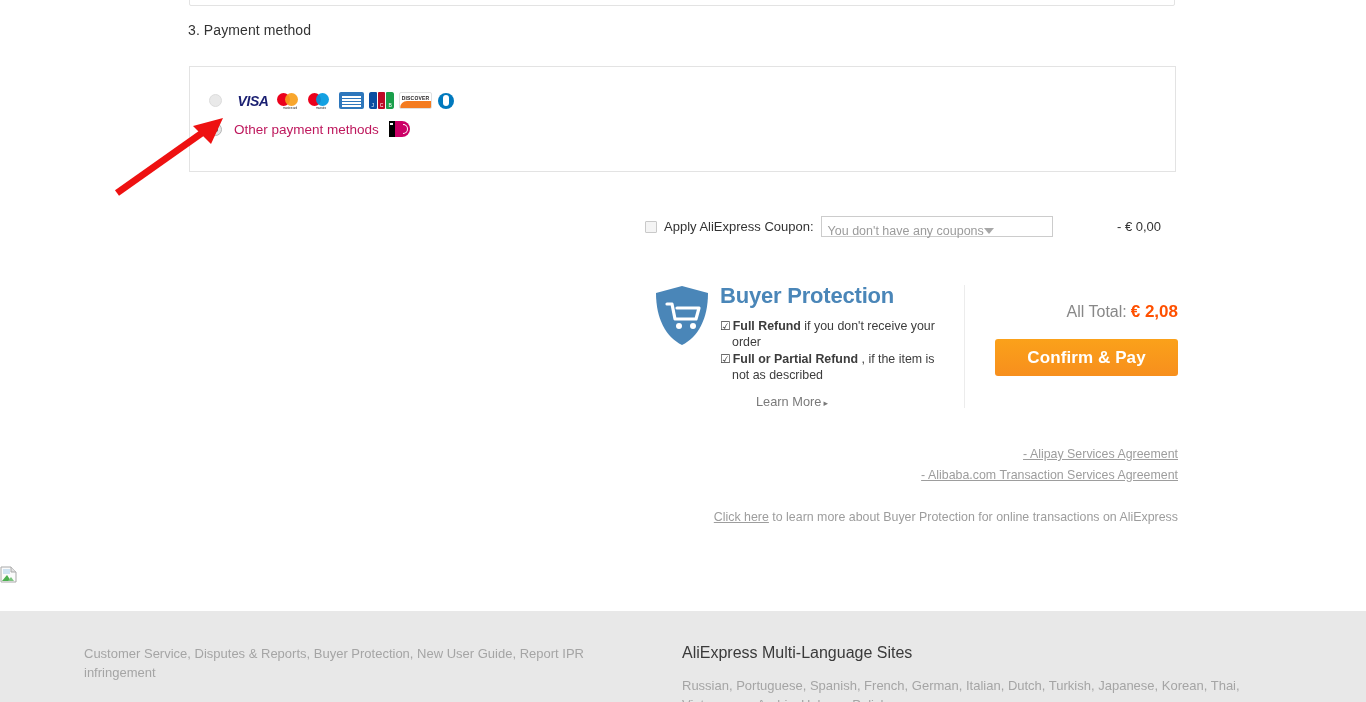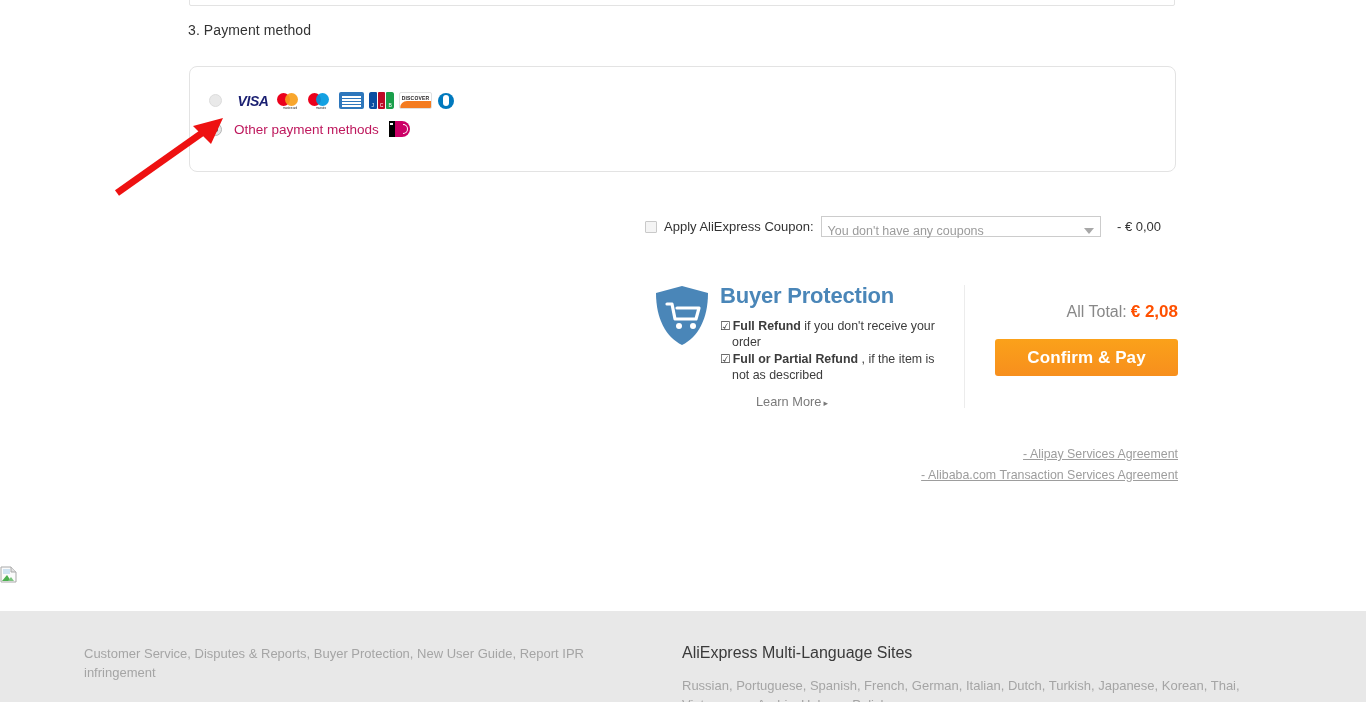--- a/index.html
+++ b/index.html
@@ -43,21 +43,21 @@
   
   .payment-box {
     position: absolute;
     left: 189px;
     top: 66px;
     width: 987px;
     height: 106px;
     border: 1px solid #e3e3e3;
     background: #ffffff;
     box-sizing: border-box;
-    border-radius: 8px;
+    border-radius: 0;
   }
   .pay-row {
     position: absolute;
     left: 19px;
     display: flex;
     align-items: center;
   }
   .pay-row-cards { top: 25px; }
   .pay-row-other { top: 54px; }
 
@@ -293,28 +293,28 @@
     box-sizing: border-box;
     border-radius: 1px;
     margin-right: 7px;
   }
   .coupon-label {
     font-size: 13px;
     color: #333333;
     margin-right: 7px;
   }
   .coupon-select {
-    width: 280px;
+    width: 232px;
     height: 21px;
     border: 1px solid #cccccc;
     background: #ffffff;
     box-sizing: border-box;
     display: flex;
     align-items: center;
-    justify-content: space-between;
+    justify-content: flex-start;
     padding: 8px 6px 0 6px;
   }
   .coupon-select .ph {
     font-size: 12.5px;
     color: #9b9b9b;
   }
   .caret-down {
     width: 0;
     height: 0;
     border-left: 5px solid transparent;
@@ -559,20 +559,21 @@
 
 <div class="total-line">
   <span>All Total:</span><span class="amount">€ 2,08</span>
 </div>
 <button class="pay-button">Confirm &amp; Pay</button>
 
 <div class="legal">
   <div><a href="#">- Alipay Services Agreement</a></div>
   <div><a href="#">- Alibaba.com Transaction Services Agreement</a></div>
   <div class="gap"></div>
+  <div class="legal-last"><a href="#">Click here</a><span> to learn more about Buyer Protection for online transactions on AliExpress</span></div>
 </div>
 
 <svg class="broken-img" viewBox="0 0 17 17">
   <path d="M1 1 H11 L16 6 V16 H1 Z" fill="#fbfbfb" stroke="#a9a9a9" stroke-width="1"></path>
   <path d="M11 1 V6 H16" fill="#e2e2e2" stroke="#a9a9a9" stroke-width="1"></path>
   <rect x="3" y="3" width="7" height="5" fill="#cfe3f2"></rect>
   <path d="M2 15 L7 9 L11 15 Z" fill="#4caf50"></path>
   <path d="M8 15 L11 11 L14 15 Z" fill="#7cc47f"></path>
 </svg>
 

